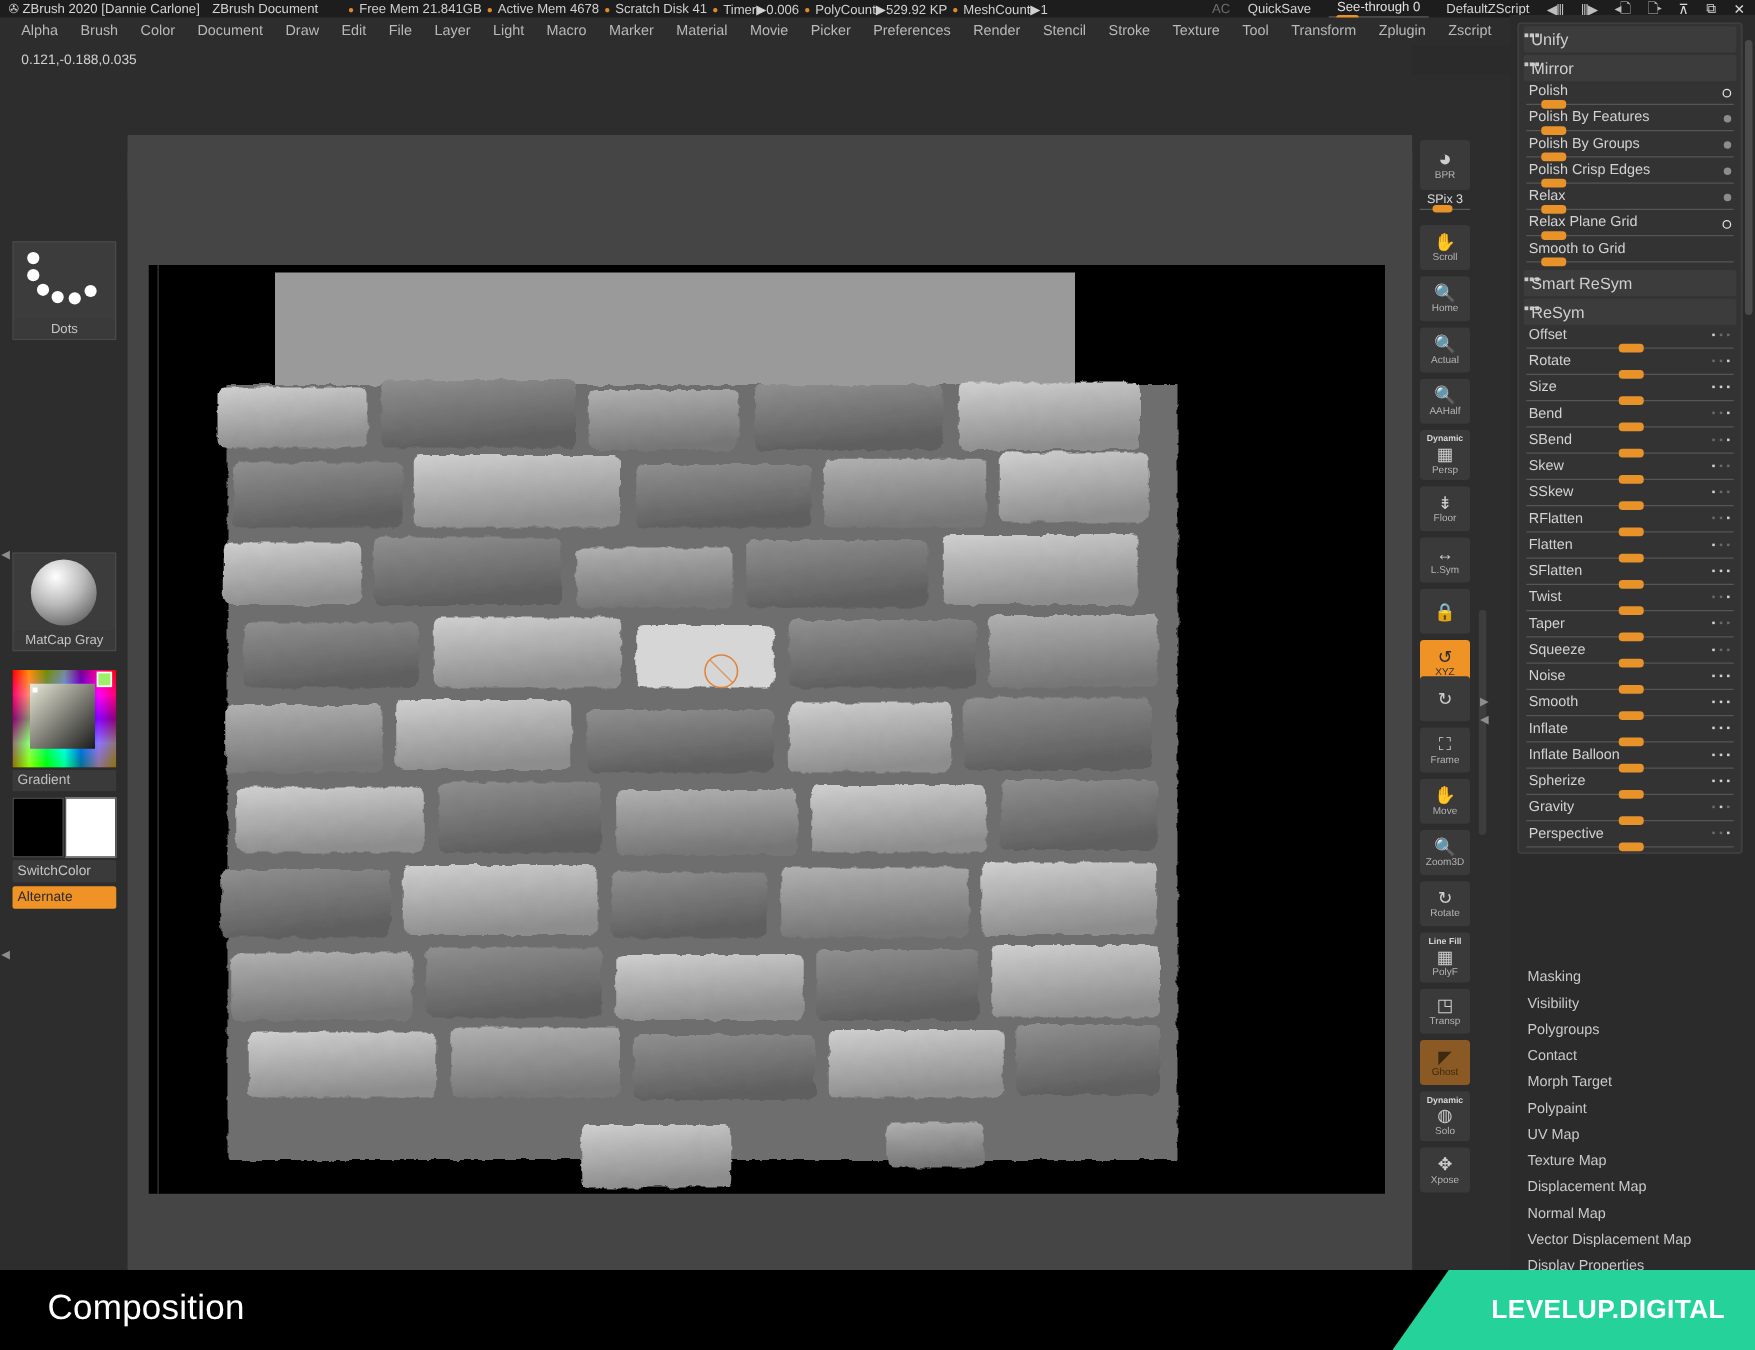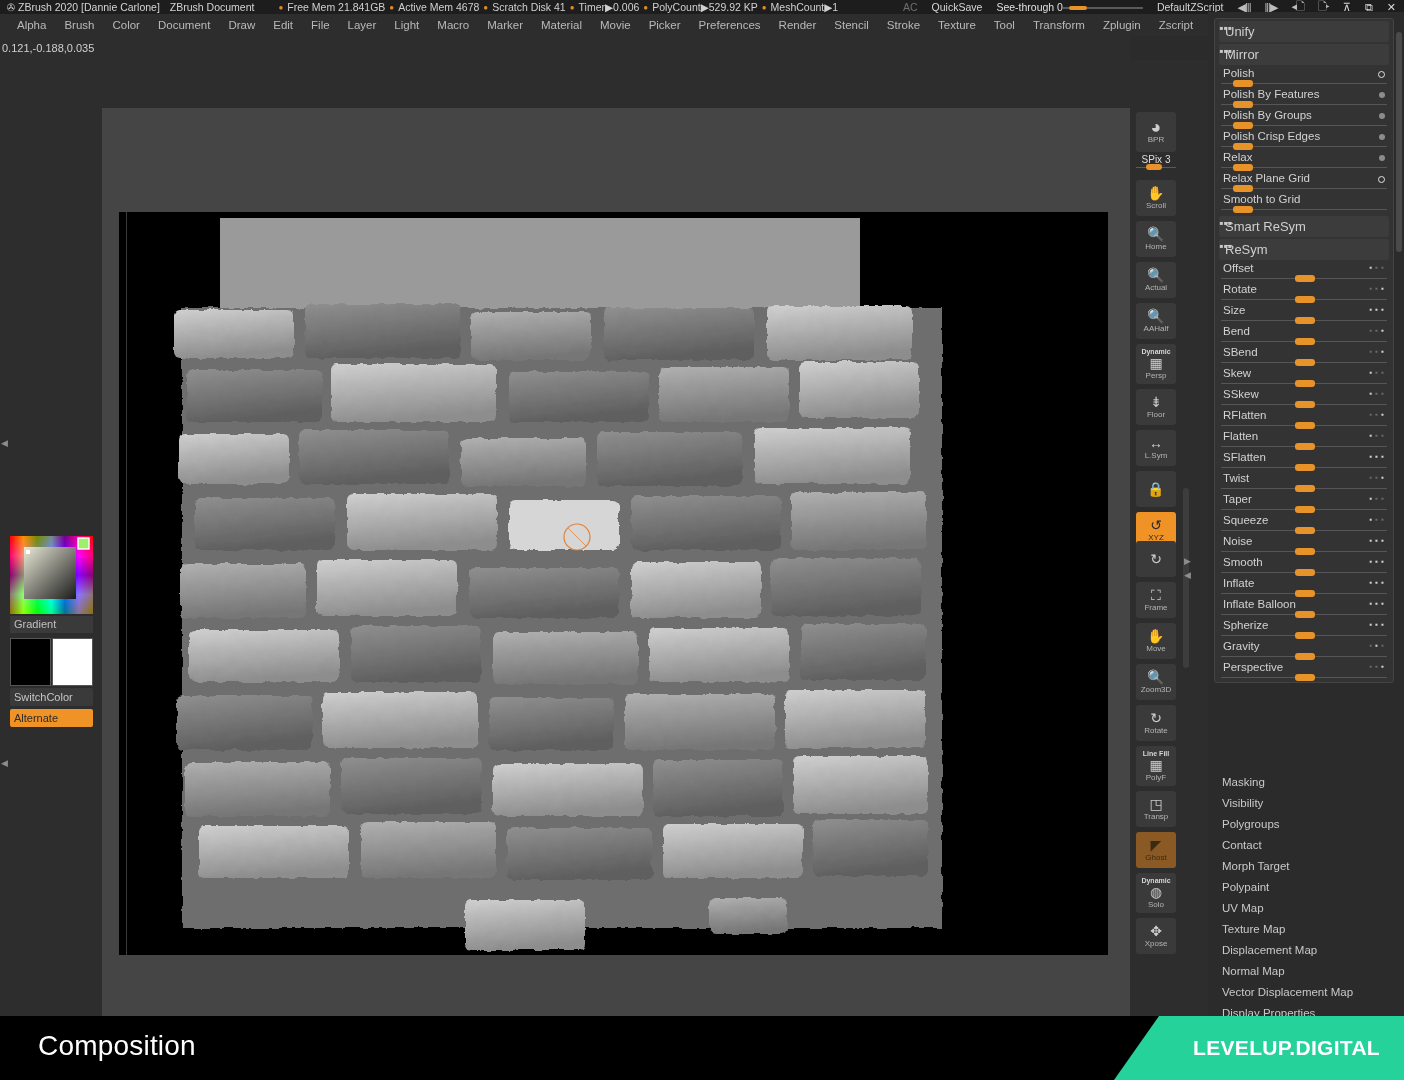--- a/index.html
+++ b/index.html
@@ -18,39 +18,39 @@
     font-size:10.5px; color:#d4d4d4; white-space:nowrap; padding-left:4px;
   }
   #titlebar .tb-logo{ width:14px; text-align:center; color:#cfcfcf; font-size:10px;}
   #titlebar .tb-app{ margin-right:10px; }
   #titlebar .tb-doc{ margin-right:20px; }
   #titlebar .tb-stats{ color:#d0d0d0; }
   #titlebar .sep{ color:#e08a25; margin:0 4px; font-size:8px; }
   #titlebar .tb-right{ margin-left:auto; display:flex; align-items:center; gap:14px; padding-right:8px;}
   #titlebar .ac{ color:#6e6e6e; }
   #titlebar .qs{ color:#d6d6d6; }
-  .seethru{ position:relative; display:flex; align-items:center; }
+  .seethru{ position:relative; display:flex; flex-direction:column; align-items:center; }
   .seethru .lbl{ font-size:10.5px; color:#e0e0e0; }
   .seethru .track{ width:80px; height:2px; background:#5a5a5a; margin-top:1px; position:relative;}
   .seethru .knob{ position:absolute; left:6px; top:-1px; width:18px; height:4px; background:#e8922a; border-radius:2px;}
   .winbtn{ color:#d8d8d8; font-size:11px; cursor:default;}
   .tbicon{ color:#bdbdbd; font-size:11px; letter-spacing:-1px;}
 
   
   #menubar{
     position:absolute; left:0; top:14px; width:1404px; height:22px;
     background:#2d2d2d; display:flex; align-items:center; padding-left:8px;
     font-size:11.5px;
   }
   #menubar .mi{ padding:2px 9px; color:#b9b9b9; cursor:default; }
 
   
   #coordrow{
     position:absolute; left:0; top:36px; width:1130px; height:24px;
-    background:#2d2d2d; display:flex; align-items:center; padding-left:2px;
+    background:#2d2d2d; display:flex; align-items:center; padding-left:17px;
     font-size:11px; color:#d0d0d0;
   }
 
   
   #shelf{
     position:absolute; left:0; top:60px; width:1404px; height:48px;
     background:#2d2d2d;
   }
   .sbtn{
     position:absolute; background:#3a3a3a; border-radius:3px;
@@ -317,23 +317,49 @@
     <span style="font-size:15px;">◎</span>
     <span style="font-size:8px;position:absolute;right:3px;bottom:2px;">D</span>
   </div>
   <div style="position:absolute;left:1155px;top:62px;font-size:11px;color:#c4c4c4;">Act</div>
   <div style="position:absolute;left:1155px;top:84px;font-size:11px;color:#c4c4c4;">Tot</div>
 </div>
 
 <div id="lefttray">
 
 
-
-
-
+  <div class="trayitem" style="top:85px;">
+    <svg class="thumb" viewBox="0 0 83 62">
+      <rect width="83" height="62" fill="#3c3c3c"></rect>
+      <circle cx="16" cy="12" r="5" fill="#fff"></circle>
+      <circle cx="16" cy="26" r="5" fill="#fff"></circle>
+      <circle cx="24" cy="38" r="5" fill="#fff"></circle>
+      <circle cx="36" cy="44" r="5" fill="#fff"></circle>
+      <circle cx="50" cy="45" r="5" fill="#fff"></circle>
+      <circle cx="63" cy="39" r="5" fill="#fff"></circle>
+    </svg>
+    <div class="tlabel">Dots</div>
+  </div>
+
+
+
+  <div class="trayitem" style="top:334px;">
+    <svg class="thumb" viewBox="0 0 83 62">
+      <rect width="83" height="62" fill="#3c3c3c"></rect>
+      <defs>
+          <radialGradient id="mg" cx="38%" cy="26%" r="78%">
+        <stop offset="0%" stop-color="#ffffff"></stop>
+            <stop offset="55%" stop-color="#b9b9b9"></stop>
+            <stop offset="100%" stop-color="#6b6b6b"></stop>
+      </radialGradient>
+        </defs>
+      <circle cx="41" cy="31" r="27" fill="url(#mg)"></circle>
+    </svg>
+    <div class="tlabel">MatCap Gray</div>
+  </div>
 
   <div style="position:absolute;left:10px;top:428px;width:83px;height:78px;">
     <svg viewBox="0 0 83 78" style="width:83px;height:78px;display:block;">
       <defs>
         <linearGradient id="hx" x1="0" y1="0" x2="1" y2="0">
           <stop offset="0%" stop-color="#ff0000"></stop>
             <stop offset="16%" stop-color="#ffff00"></stop>
           <stop offset="33%" stop-color="#00ff00"></stop>
             <stop offset="50%" stop-color="#00ffff"></stop>
           <stop offset="66%" stop-color="#0000ff"></stop>

